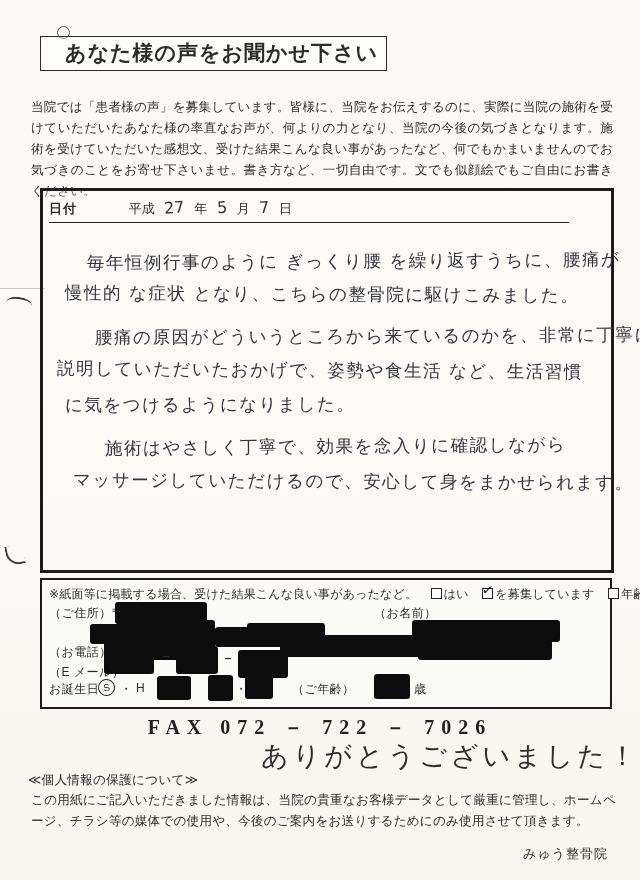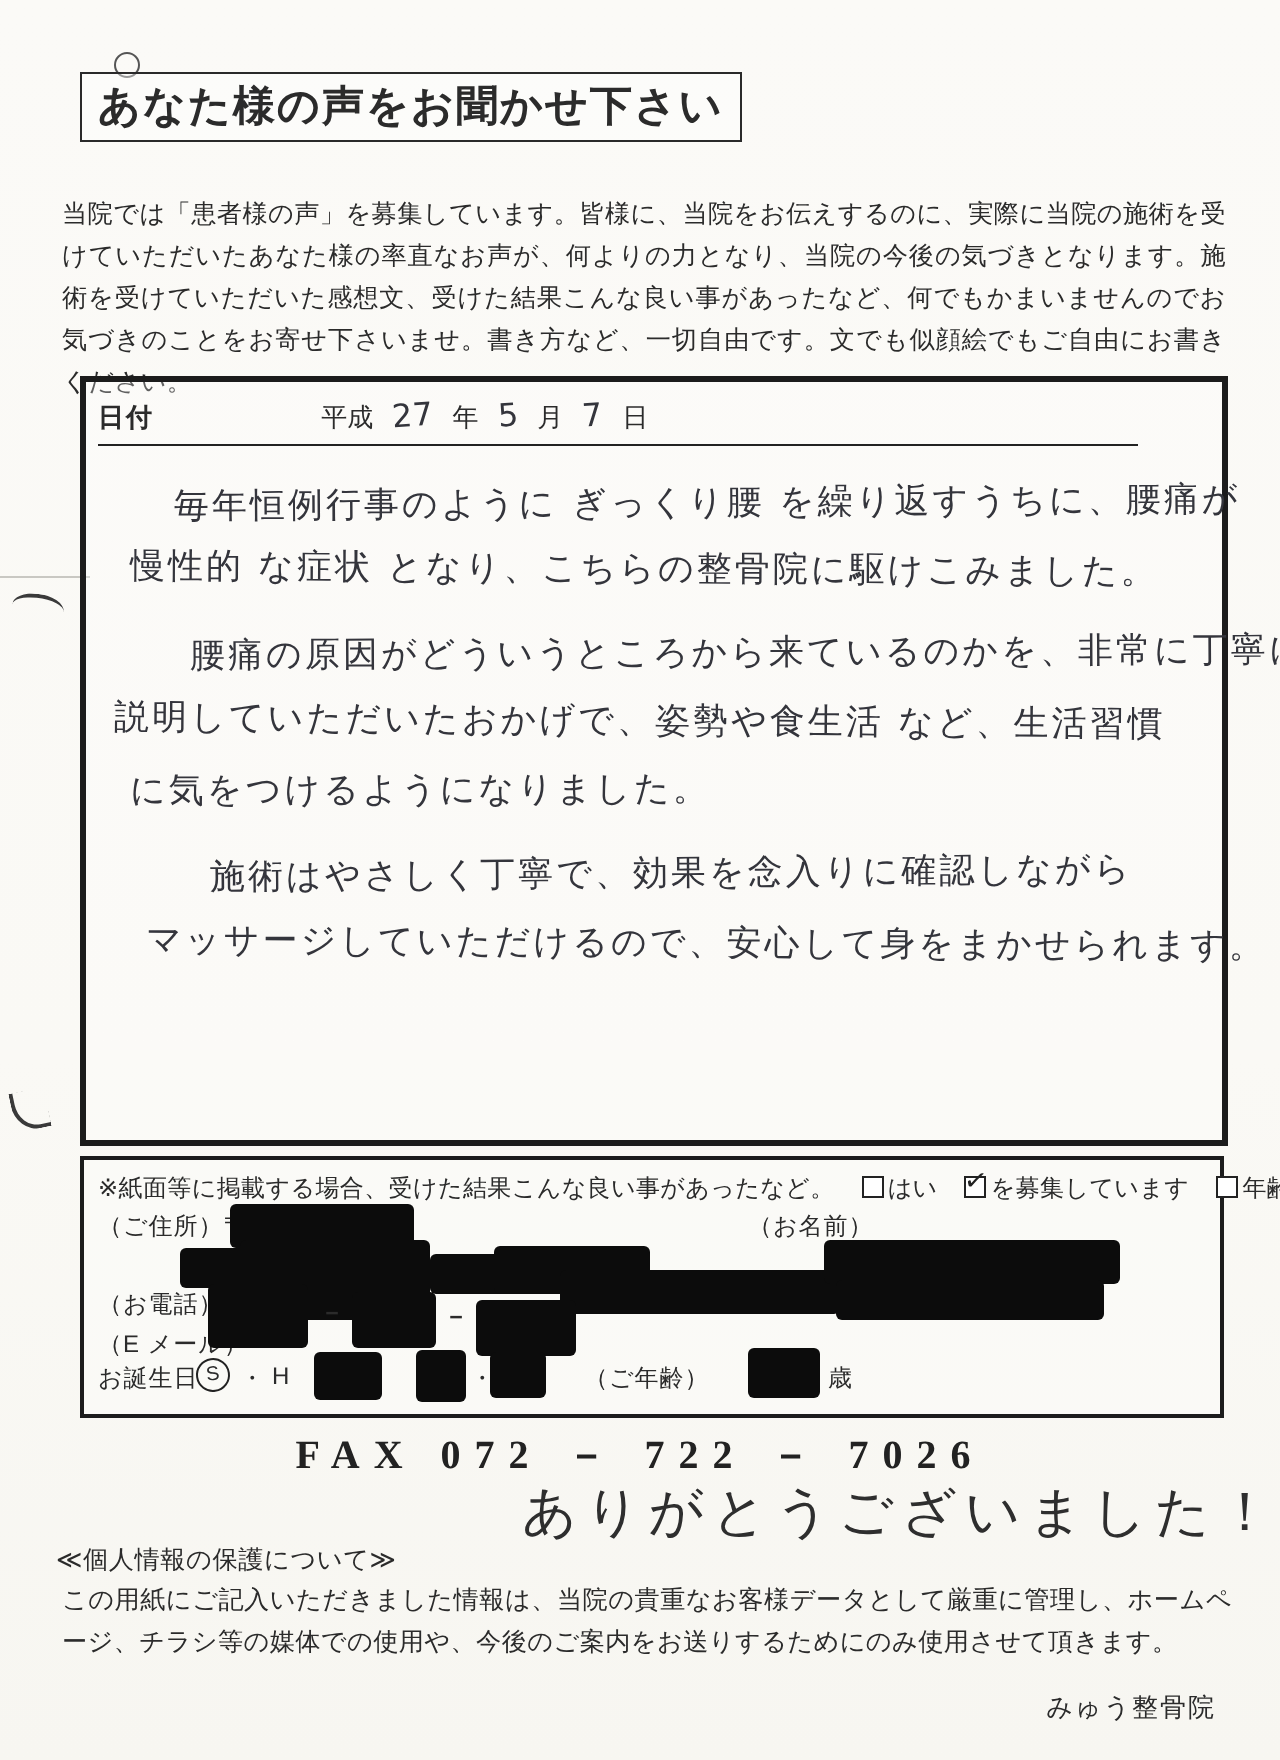--- a/index.html
+++ b/index.html
@@ -13,21 +13,21 @@
     overflow:hidden;
   }
   
   .punch-circle{
     position:absolute;left:57px;top:26px;width:11px;height:11px;
     border:1.5px solid #555;border-radius:50%;
   }
   .title-box{
     position:absolute;left:40px;top:36px;
     border:1.5px solid #2a2a2a;
-    padding:2px 8px 3px 8px;
+    padding:2px 8px 3px 24px;
     font-size:21px;font-weight:bold;letter-spacing:1px;
     background:rgba(255,255,255,.4);
   }
   .question-line{
     position:absolute;left:48px;top:79px;
     font-size:13px;letter-spacing:.5px;
   }
   .intro-par{
     position:absolute;left:31px;top:97px;width:582px;
     font-size:12.6px;line-height:21px;text-align:justify;letter-spacing:.2px;
@@ -36,28 +36,28 @@
   .big-box{
     position:absolute;left:40px;top:188px;width:568px;height:379px;
     border:3px solid #1c1c1c;background:rgba(255,255,255,.25);
   }
   .date-row{
     position:absolute;left:6px;top:7px;width:520px;
     border-bottom:1.6px solid #222;
     padding-bottom:4px;font-size:13px;
   }
   .date-label{font-weight:bold;letter-spacing:1px;}
-  .date-era{margin-left:80px;}
+  .date-era{margin-left:48px;}
   .hand{
     font-family:"DejaVu Sans",sans-serif;
     color:#34353c;
   }
   .date-num{display:inline-block;margin:0 6px;font-size:16px;transform:rotate(-4deg);}
   .testimonial{
-    position:absolute;left:14px;top:42px;right:10px;
+    position:absolute;left:14px;top:52px;right:10px;
     font-size:17.5px;letter-spacing:1.5px;
   }
   .t-line{white-space:nowrap;}
   
   .form-box{
     position:absolute;left:40px;top:578px;width:568px;height:127px;
     border:2.5px solid #1c1c1c;background:rgba(255,255,255,.25);
     font-size:12px;
   }
   .publish-row{position:absolute;left:7px;top:6px;white-space:nowrap;letter-spacing:.2px;}

